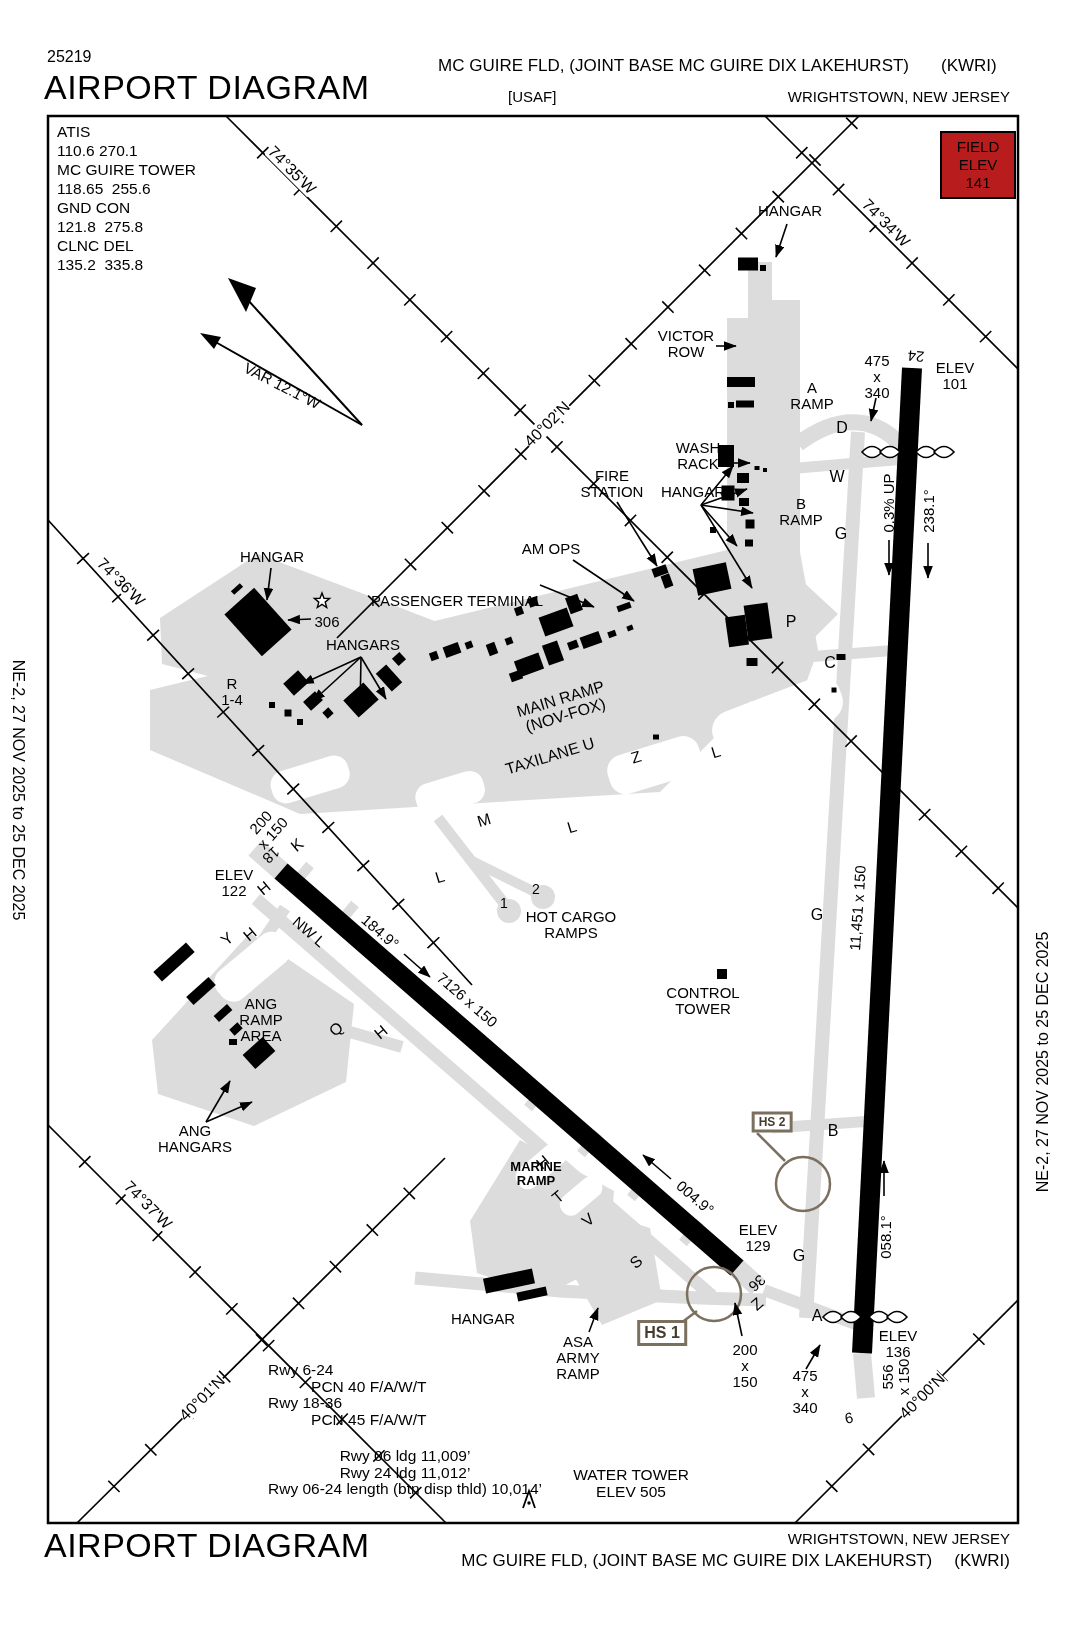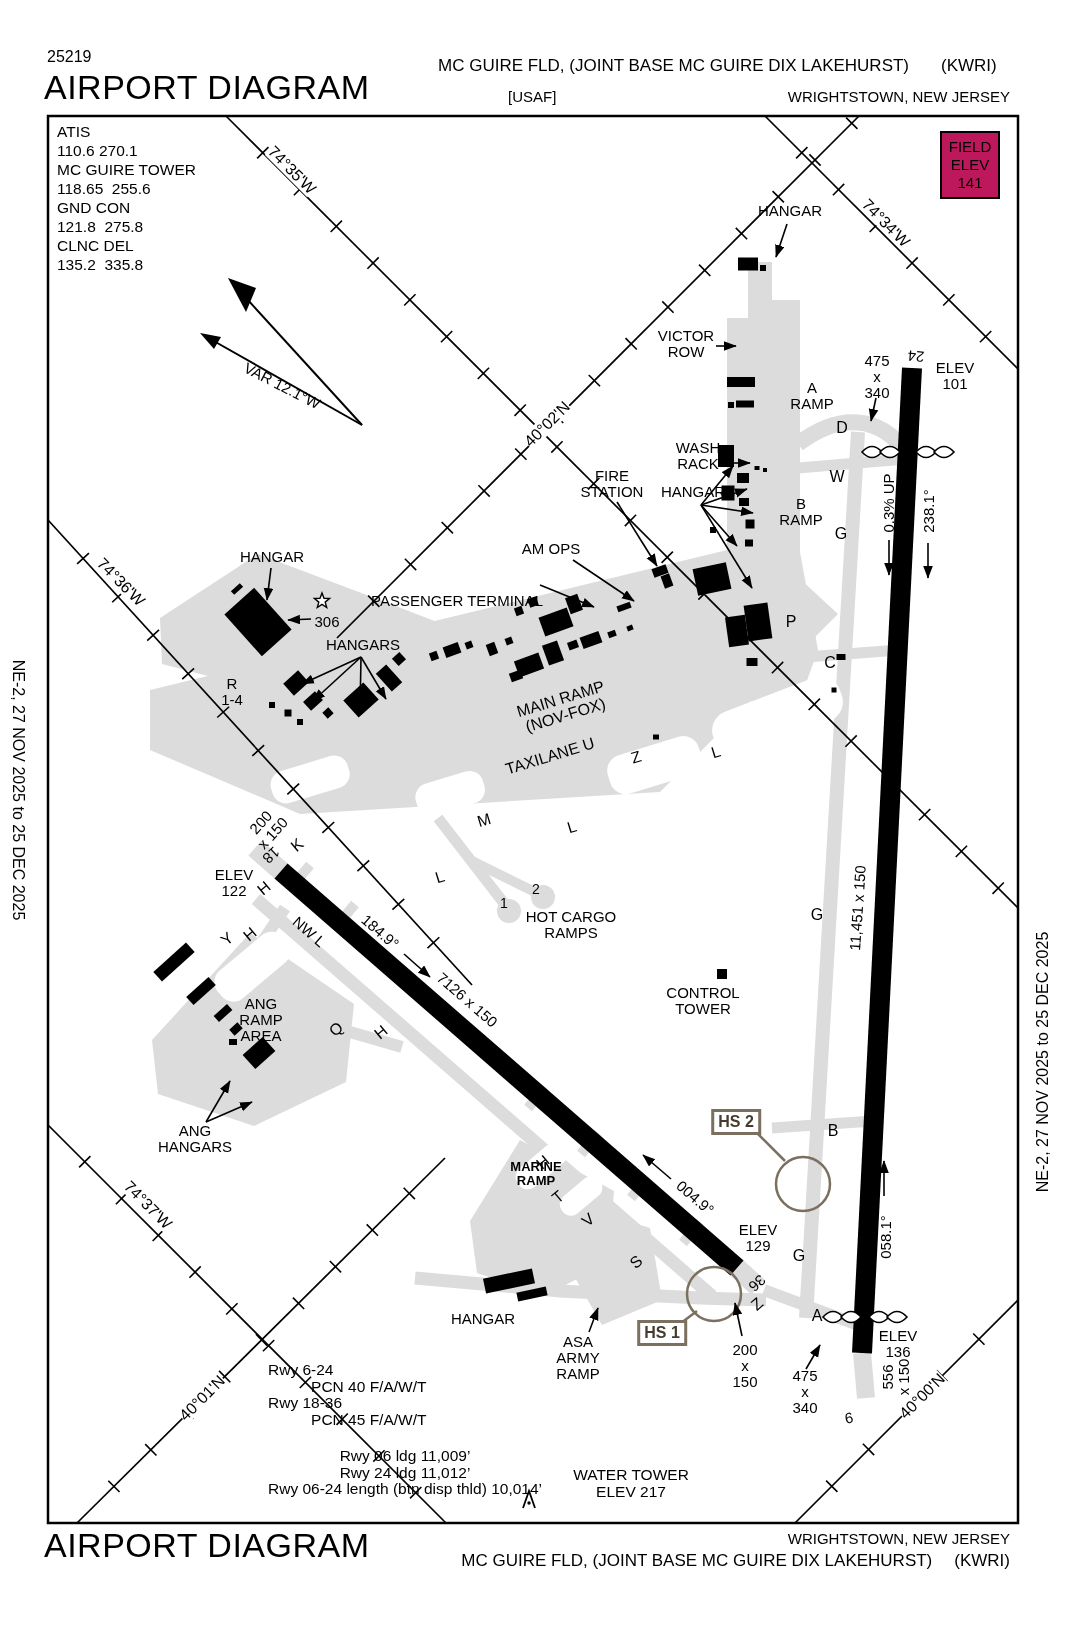--- a/index.html
+++ b/index.html
@@ -7,21 +7,21 @@
        font-family:"Liberation Sans",sans-serif;overflow:hidden;}
   .abs{position:absolute;}
   #chart-number{left:47px;top:48px;font-size:16px;}
   #doc-title-top{left:44px;top:68px;font-size:34px;letter-spacing:.5px;}
   #airport-title-top{left:438px;top:56px;font-size:17px;}
   #icao-top{left:941px;top:56px;font-size:17px;}
   #operator-top{left:508px;top:88px;font-size:15px;}
   #city-top{right:65px;top:88px;font-size:15px;}
   #comm-block{left:57px;top:122px;font-size:15.5px;line-height:19px;white-space:pre;}
   #field-elev-box{left:940px;top:131px;width:56px;border:2px solid #000;text-align:center;
-       font-size:15px;line-height:18px;padding:5px 0;white-space:pre-line;background:#be185d;}
+       font-size:15px;line-height:18px;padding:5px 8px;white-space:pre-line;background:#b91c1c;}
   #side-left{left:18px;top:790px;font-size:16px;white-space:nowrap;
        transform:translate(-50%,-50%) rotate(90deg);}
   #side-right{left:1043px;top:1062px;font-size:16px;white-space:nowrap;
        transform:translate(-50%,-50%) rotate(-90deg);}
   #doc-title-bottom{left:44px;top:1526px;font-size:34px;letter-spacing:.5px;}
   #city-bottom{right:65px;top:1530px;font-size:15px;}
   #airport-title-bottom{right:65px;top:1551px;font-size:17px;}
   #airport-title-bottom .gap{display:inline-block;width:22px;}
   #label-layer{position:absolute;left:0;top:0;width:1075px;height:1647px;pointer-events:none;}
   .maplabel{position:absolute;white-space:pre-line;text-align:center;line-height:1.07;}
@@ -428,30 +428,30 @@
     <div class="maplabel" style="left: 227px; top: 939px; font-size: 16px; transform: translate(-50%, -50%) rotate(-40deg);">Y</div>
     <div class="maplabel" style="left: 250px; top: 934px; font-size: 16px; transform: translate(-50%, -50%) rotate(-40deg);">H</div>
     <div class="maplabel" style="left: 309px; top: 932px; font-size: 15px; transform: translate(-50%, -50%) rotate(41deg);">NW L</div>
     <div class="maplabel" style="left: 336px; top: 1029px; font-size: 16px; transform: translate(-50%, -50%) rotate(-40deg);">Q</div>
     <div class="maplabel" style="left: 381px; top: 1032px; font-size: 16px; transform: translate(-50%, -50%) rotate(-40deg);">H</div>
     <div class="maplabel" style="left: 543px; top: 1162px; font-size: 16px; transform: translate(-50%, -50%) rotate(-40deg);">H</div>
     <div class="maplabel" style="left: 558px; top: 1197px; font-size: 16px; transform: translate(-50%, -50%) rotate(-40deg);">T</div>
     <div class="maplabel" style="left: 588px; top: 1220px; font-size: 16px; transform: translate(-50%, -50%) rotate(-40deg);">V</div>
     <div class="maplabel" style="left: 636px; top: 1262px; font-size: 16px; transform: translate(-50%, -50%) rotate(-40deg);">S</div>
     <div class="maplabel" style="left: 757px; top: 1304px; font-size: 16px; transform: translate(-50%, -50%) rotate(-40deg);">Z</div>
-    <div class="maplabel hsbox" style="left: 736px; top: 1122px; font-size: 16px; transform: translate(-50%, -50%) rotate(0deg);">HS 2</div>
+    <div class="maplabel hsbox" style="left: 772px; top: 1122px; font-size: 12px; transform: translate(-50%, -50%) rotate(0deg);">HS 2</div>
     <div class="maplabel hsbox" style="left: 662px; top: 1333px; font-size: 16px; transform: translate(-50%, -50%) rotate(0deg);">HS 1</div>
     <div class="maplabel" style="left: 268px; top: 1362px; font-size: 15.5px; text-align: left; white-space: pre; transform: none;">Rwy 6-24
           PCN 40 F/A/W/T
 Rwy 18-36
           PCN 45 F/A/W/T</div>
     <div class="maplabel" style="left: 268px; top: 1448px; font-size: 15.5px; text-align: center; transform: none;">Rwy 06 ldg 11,009’
 Rwy 24 ldg 11,012’
 Rwy 06-24 length (btn disp thld) 10,014’</div>
     <div class="maplabel" style="left: 631px; top: 1484px; font-size: 15.5px; transform: translate(-50%, -50%) rotate(0deg);">WATER TOWER
-ELEV 217</div>
+ELEV 505</div>
   </div>
 
 <div class="abs" id="doc-title-bottom">AIRPORT DIAGRAM</div>
 <div class="abs" id="city-bottom">WRIGHTSTOWN, NEW JERSEY</div>
 <div class="abs" id="airport-title-bottom">
   <span>MC GUIRE FLD, (JOINT BASE MC GUIRE DIX LAKEHURST)</span><span class="gap"></span><span>(KWRI)</span>
 </div>
 
 </body></html>

